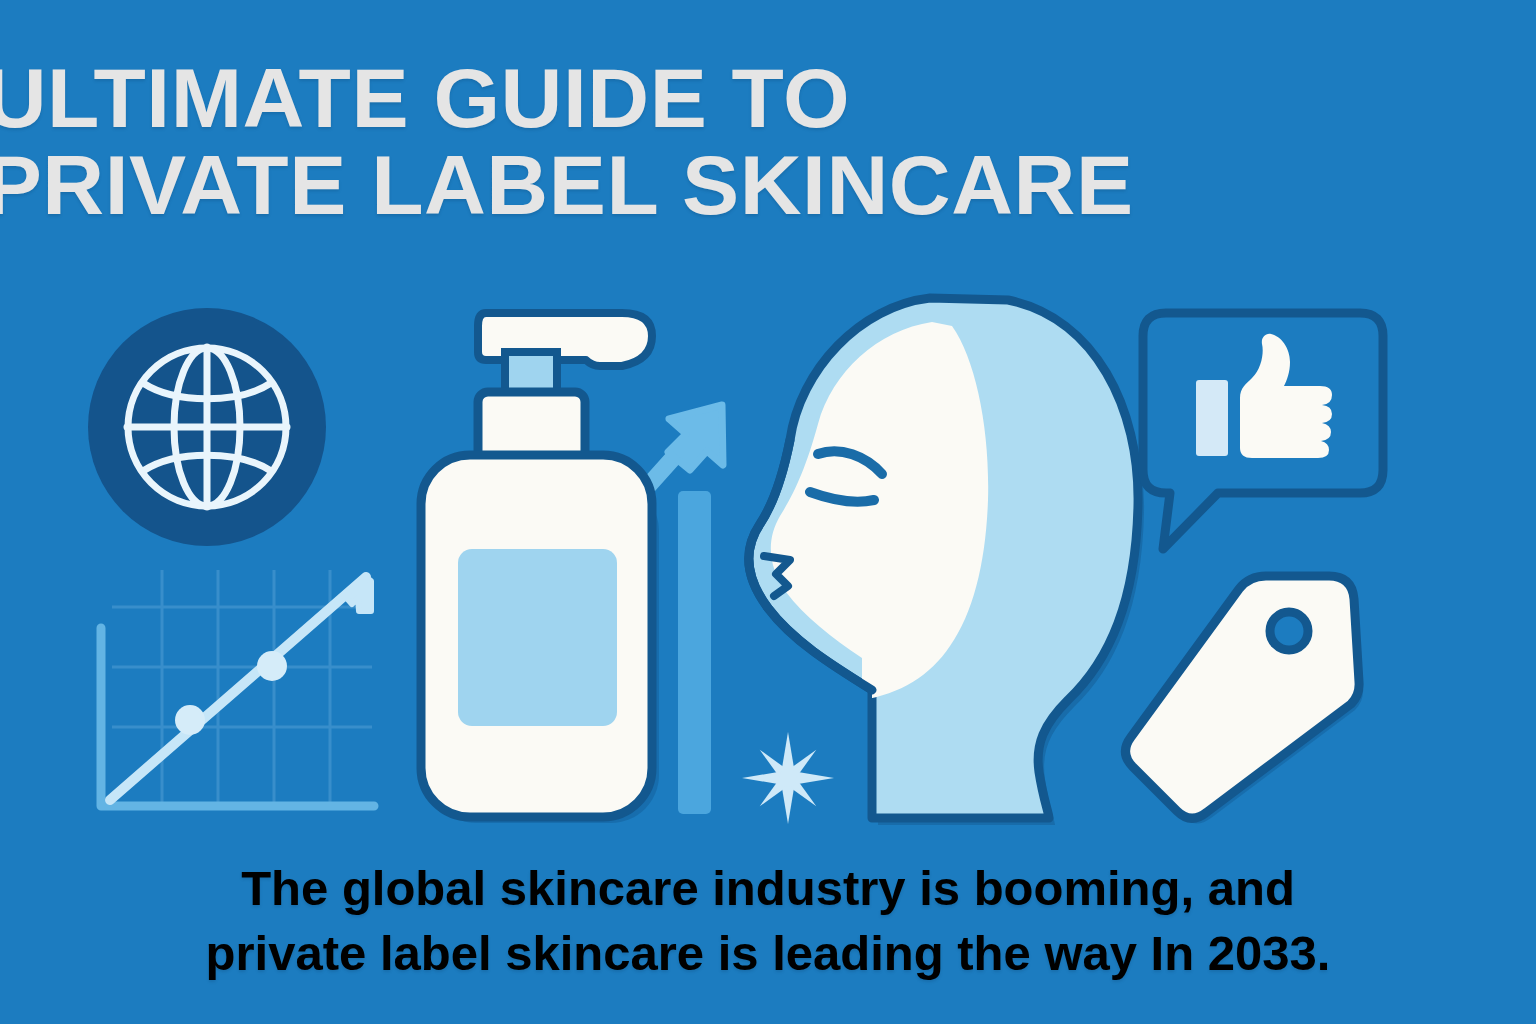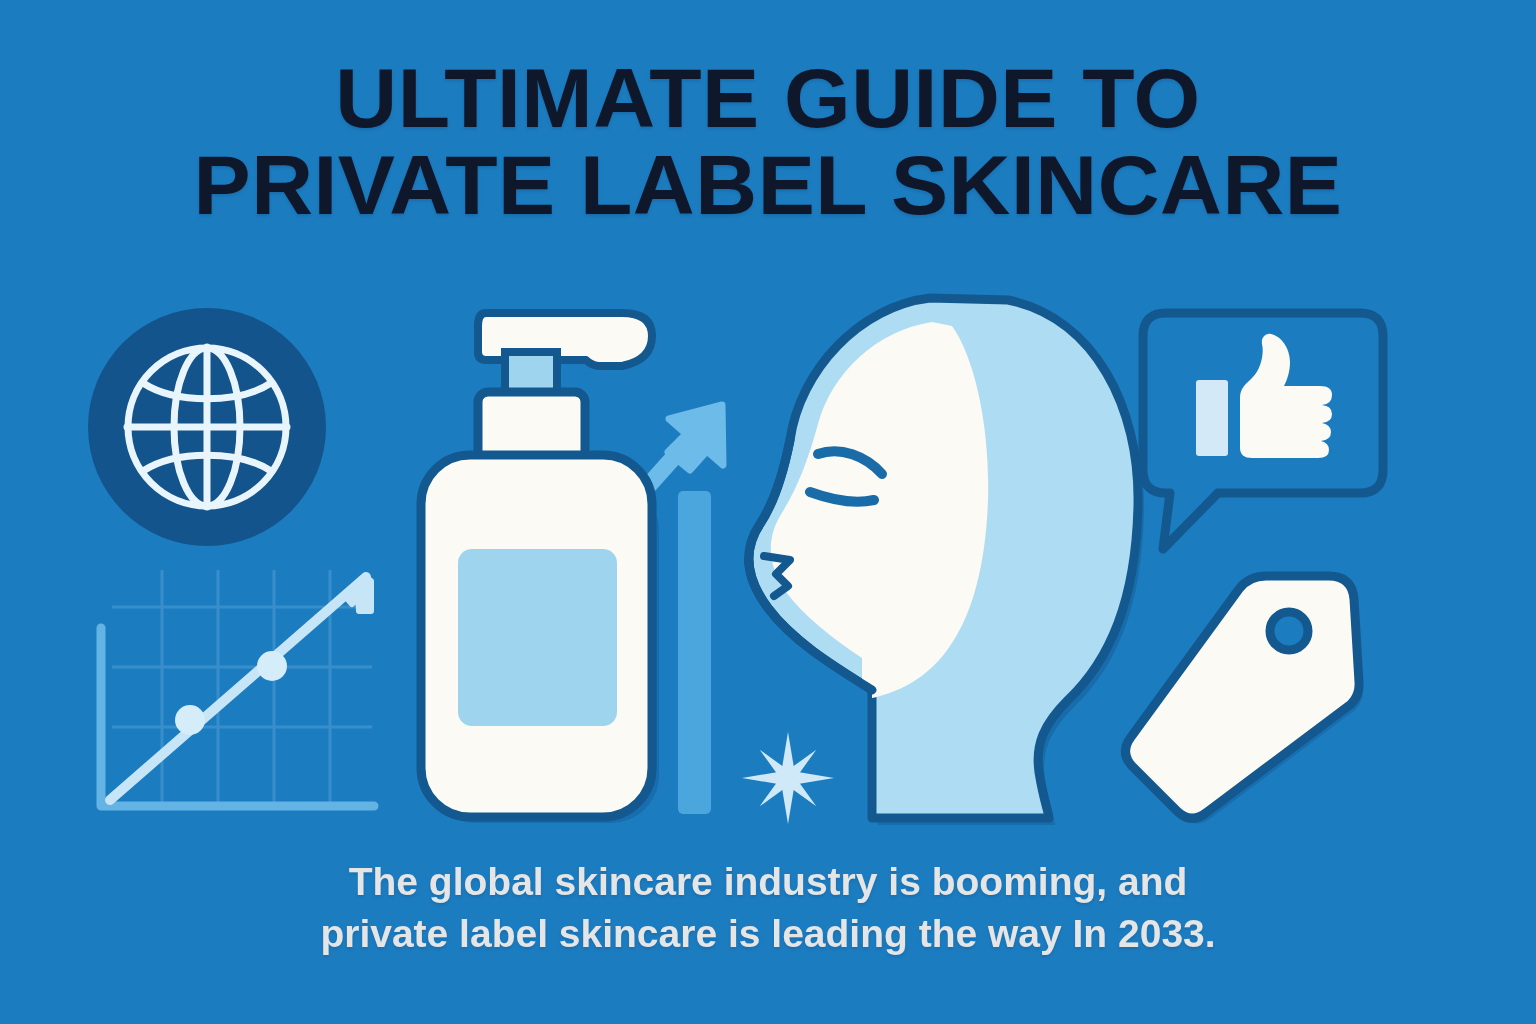--- a/index.html
+++ b/index.html
@@ -23,22 +23,22 @@
     width: 1536px;
     height: 1024px;
   }
 
   
   #headline {
     position: absolute;
     left: 0;
     top: 58px;
     width: 1536px;
-    text-align: center;
-    color: #0f172a;
+    text-align: left;
+    color: #e5e5e5;
     font-family: "Liberation Sans Narrow", "Liberation Sans", sans-serif;
     font-weight: 700;
     letter-spacing: 0.5px;
     line-height: 0.96;
     text-shadow: 0 2px 3px rgba(8,60,100,0.22);
   }
   #headline .hl-line {
     display: block;
     white-space: nowrap;
   }
@@ -52,24 +52,24 @@
     margin-top: 6px;
   }
 
   
   #subtitle {
     position: absolute;
     left: 168px;
     top: 856px;
     width: 1200px;
     text-align: center;
-    color: #e5e5e5;
+    color: #000000;
     font-family: "Liberation Sans Narrow", "Liberation Sans", sans-serif;
     font-weight: 700;
-    font-size: 39px;
+    font-size: 49px;
     line-height: 1.33;
     text-shadow: 0 2px 3px rgba(8,60,100,0.20);
   }
   #subtitle .sub-line { display: block; white-space: nowrap; }
   .nodrag { user-select: none; }
 </style>
 </head>
 <body>
 
 <div id="poster" style="background: rgb(28, 124, 192);">

